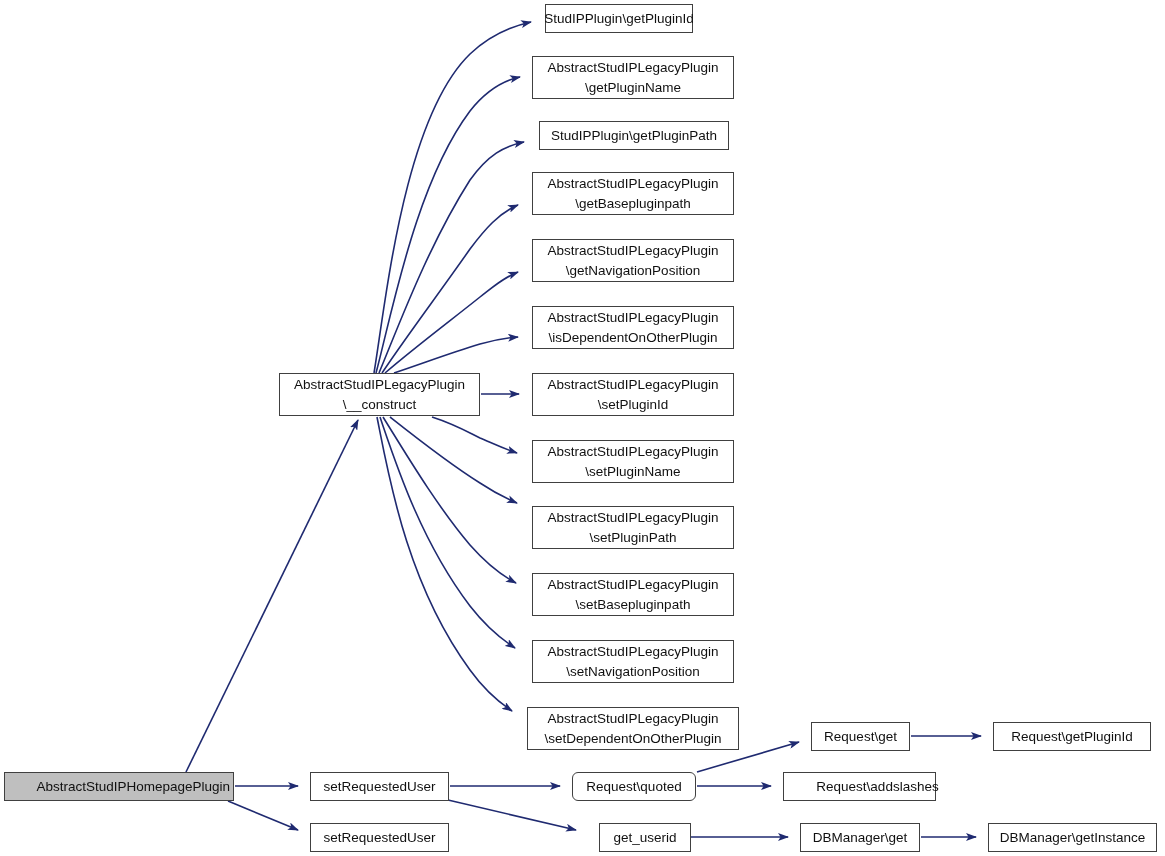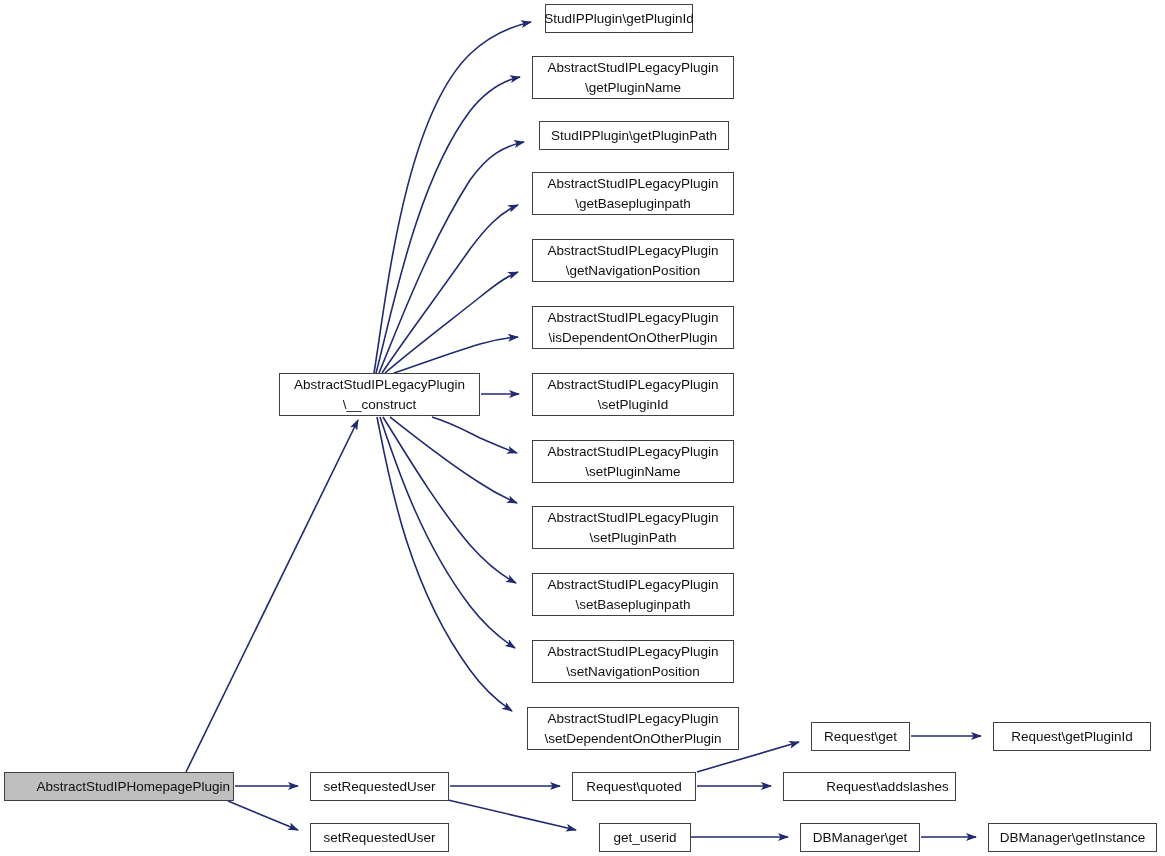--- a/index.html
+++ b/index.html
@@ -108,22 +108,22 @@
 \setBasepluginpath</span></div>
       <div class="node" style="left: 532px; top: 640px; width: 202px; height: 43px;"><span class="label">AbstractStudIPLegacyPlugin
 \setNavigationPosition</span></div>
       <div class="node" style="left: 527px; top: 707px; width: 212px; height: 43px;"><span class="label">AbstractStudIPLegacyPlugin
 \setDependentOnOtherPlugin</span></div>
       <div class="node" style="left: 279px; top: 373px; width: 201px; height: 43px;"><span class="label">AbstractStudIPLegacyPlugin
 \__construct</span></div>
       <div class="node highlight" style="left: 4px; top: 772px; width: 230px; height: 29px;"><span class="label">AbstractStudIPHomepagePlugin</span></div>
       <div class="node" style="left: 310px; top: 772px; width: 139px; height: 29px;"><span class="label">setRequestedUser</span></div>
       <div class="node" style="left: 310px; top: 823px; width: 139px; height: 29px;"><span class="label">setRequestedUser</span></div>
-      <div class="node" style="left: 572px; top: 772px; width: 124px; height: 29px;"><span class="label">Request\quoted</span></div>
+      <div class="node" style="left: 572px; top: 772px; width: 124px; height: 29px; border-radius: 6px;"><span class="label">Request\quoted</span></div>
       <div class="node" style="left: 588px; top: 823px; width: 92px; height: 29px; margin-left: 11px;"><span class="label">get_userid</span></div>
       <div class="node" style="left: 811px; top: 722px; width: 99px; height: 29px;"><span class="label">Request\get</span></div>
-      <div class="node" style="left: 783px; top: 772px; width: 173px; height: 29px; padding-left: 36px;"><span class="label">Request\addslashes</span></div>
+      <div class="node" style="left: 783px; top: 772px; width: 153px; height: 29px; padding-left: 36px;"><span class="label">Request\addslashes</span></div>
       <div class="node" style="left: 800px; top: 823px; width: 120px; height: 29px;"><span class="label">DBManager\get</span></div>
       <div class="node" style="left: 993px; top: 722px; width: 158px; height: 29px;"><span class="label">Request\getPluginId</span></div>
       <div class="node" style="left: 988px; top: 823px; width: 169px; height: 29px;"><span class="label">DBManager\getInstance</span></div>
     </div>
 
 </div>
 
 </body></html>

